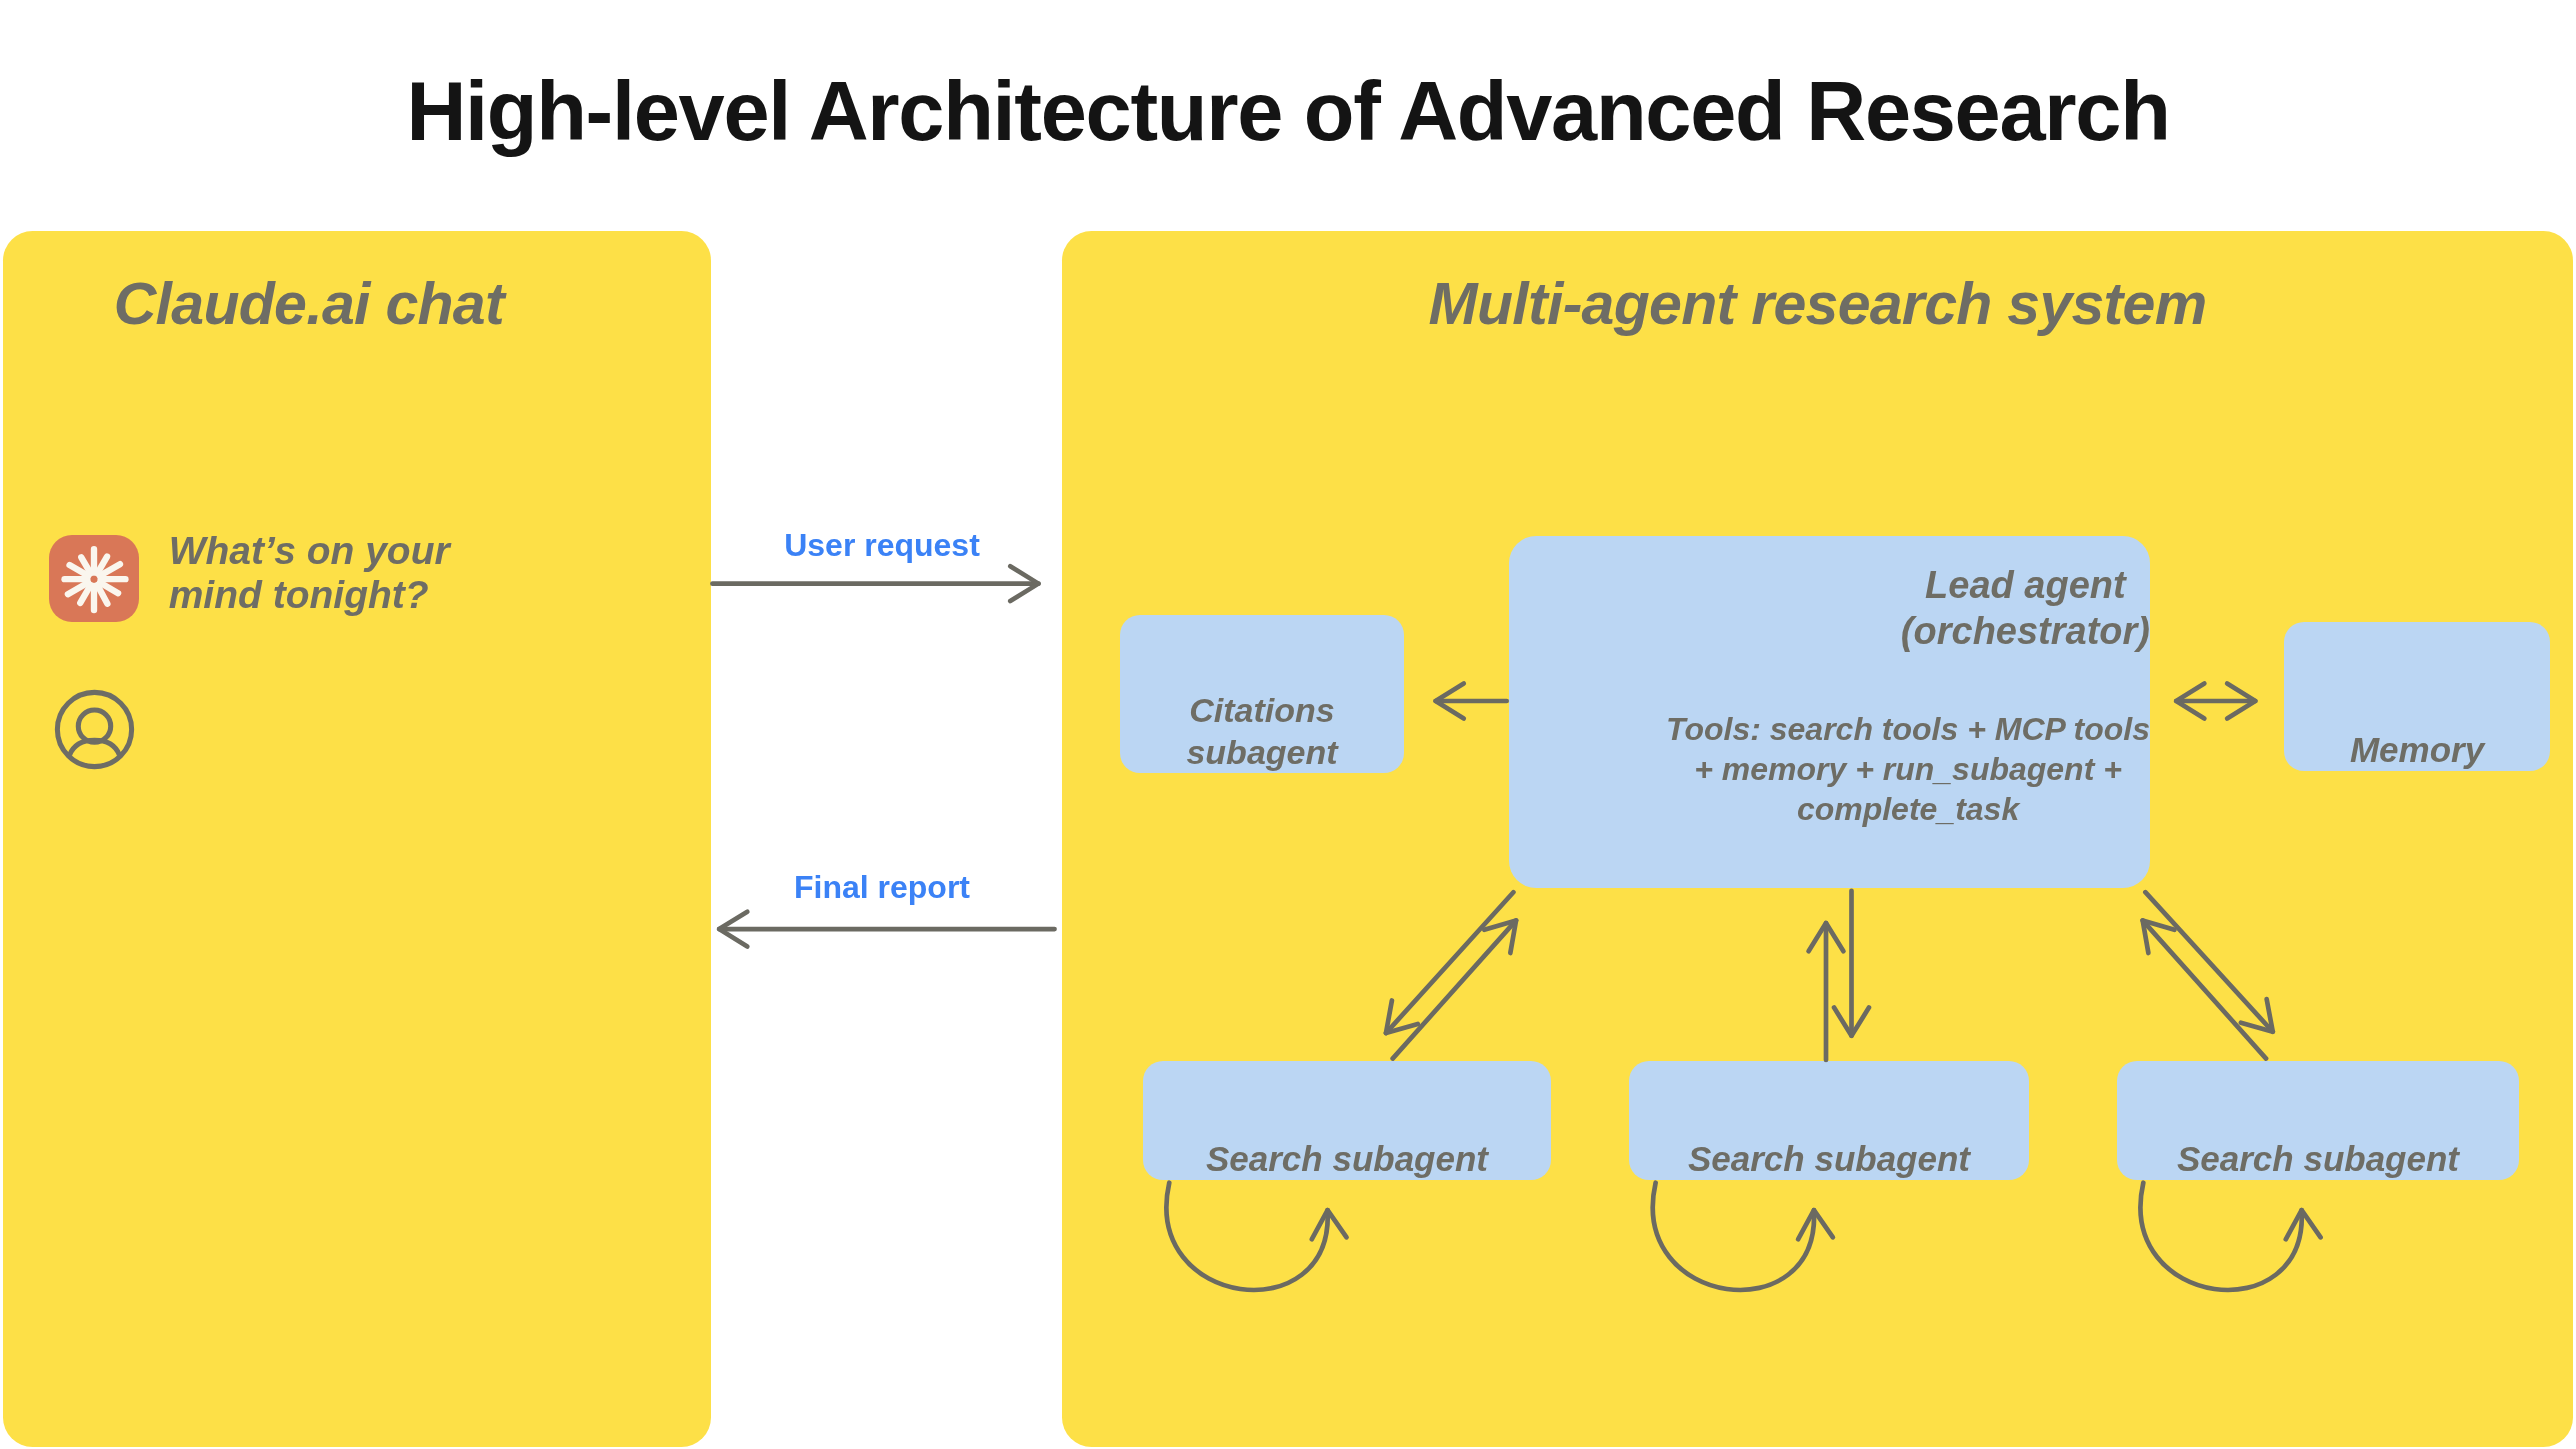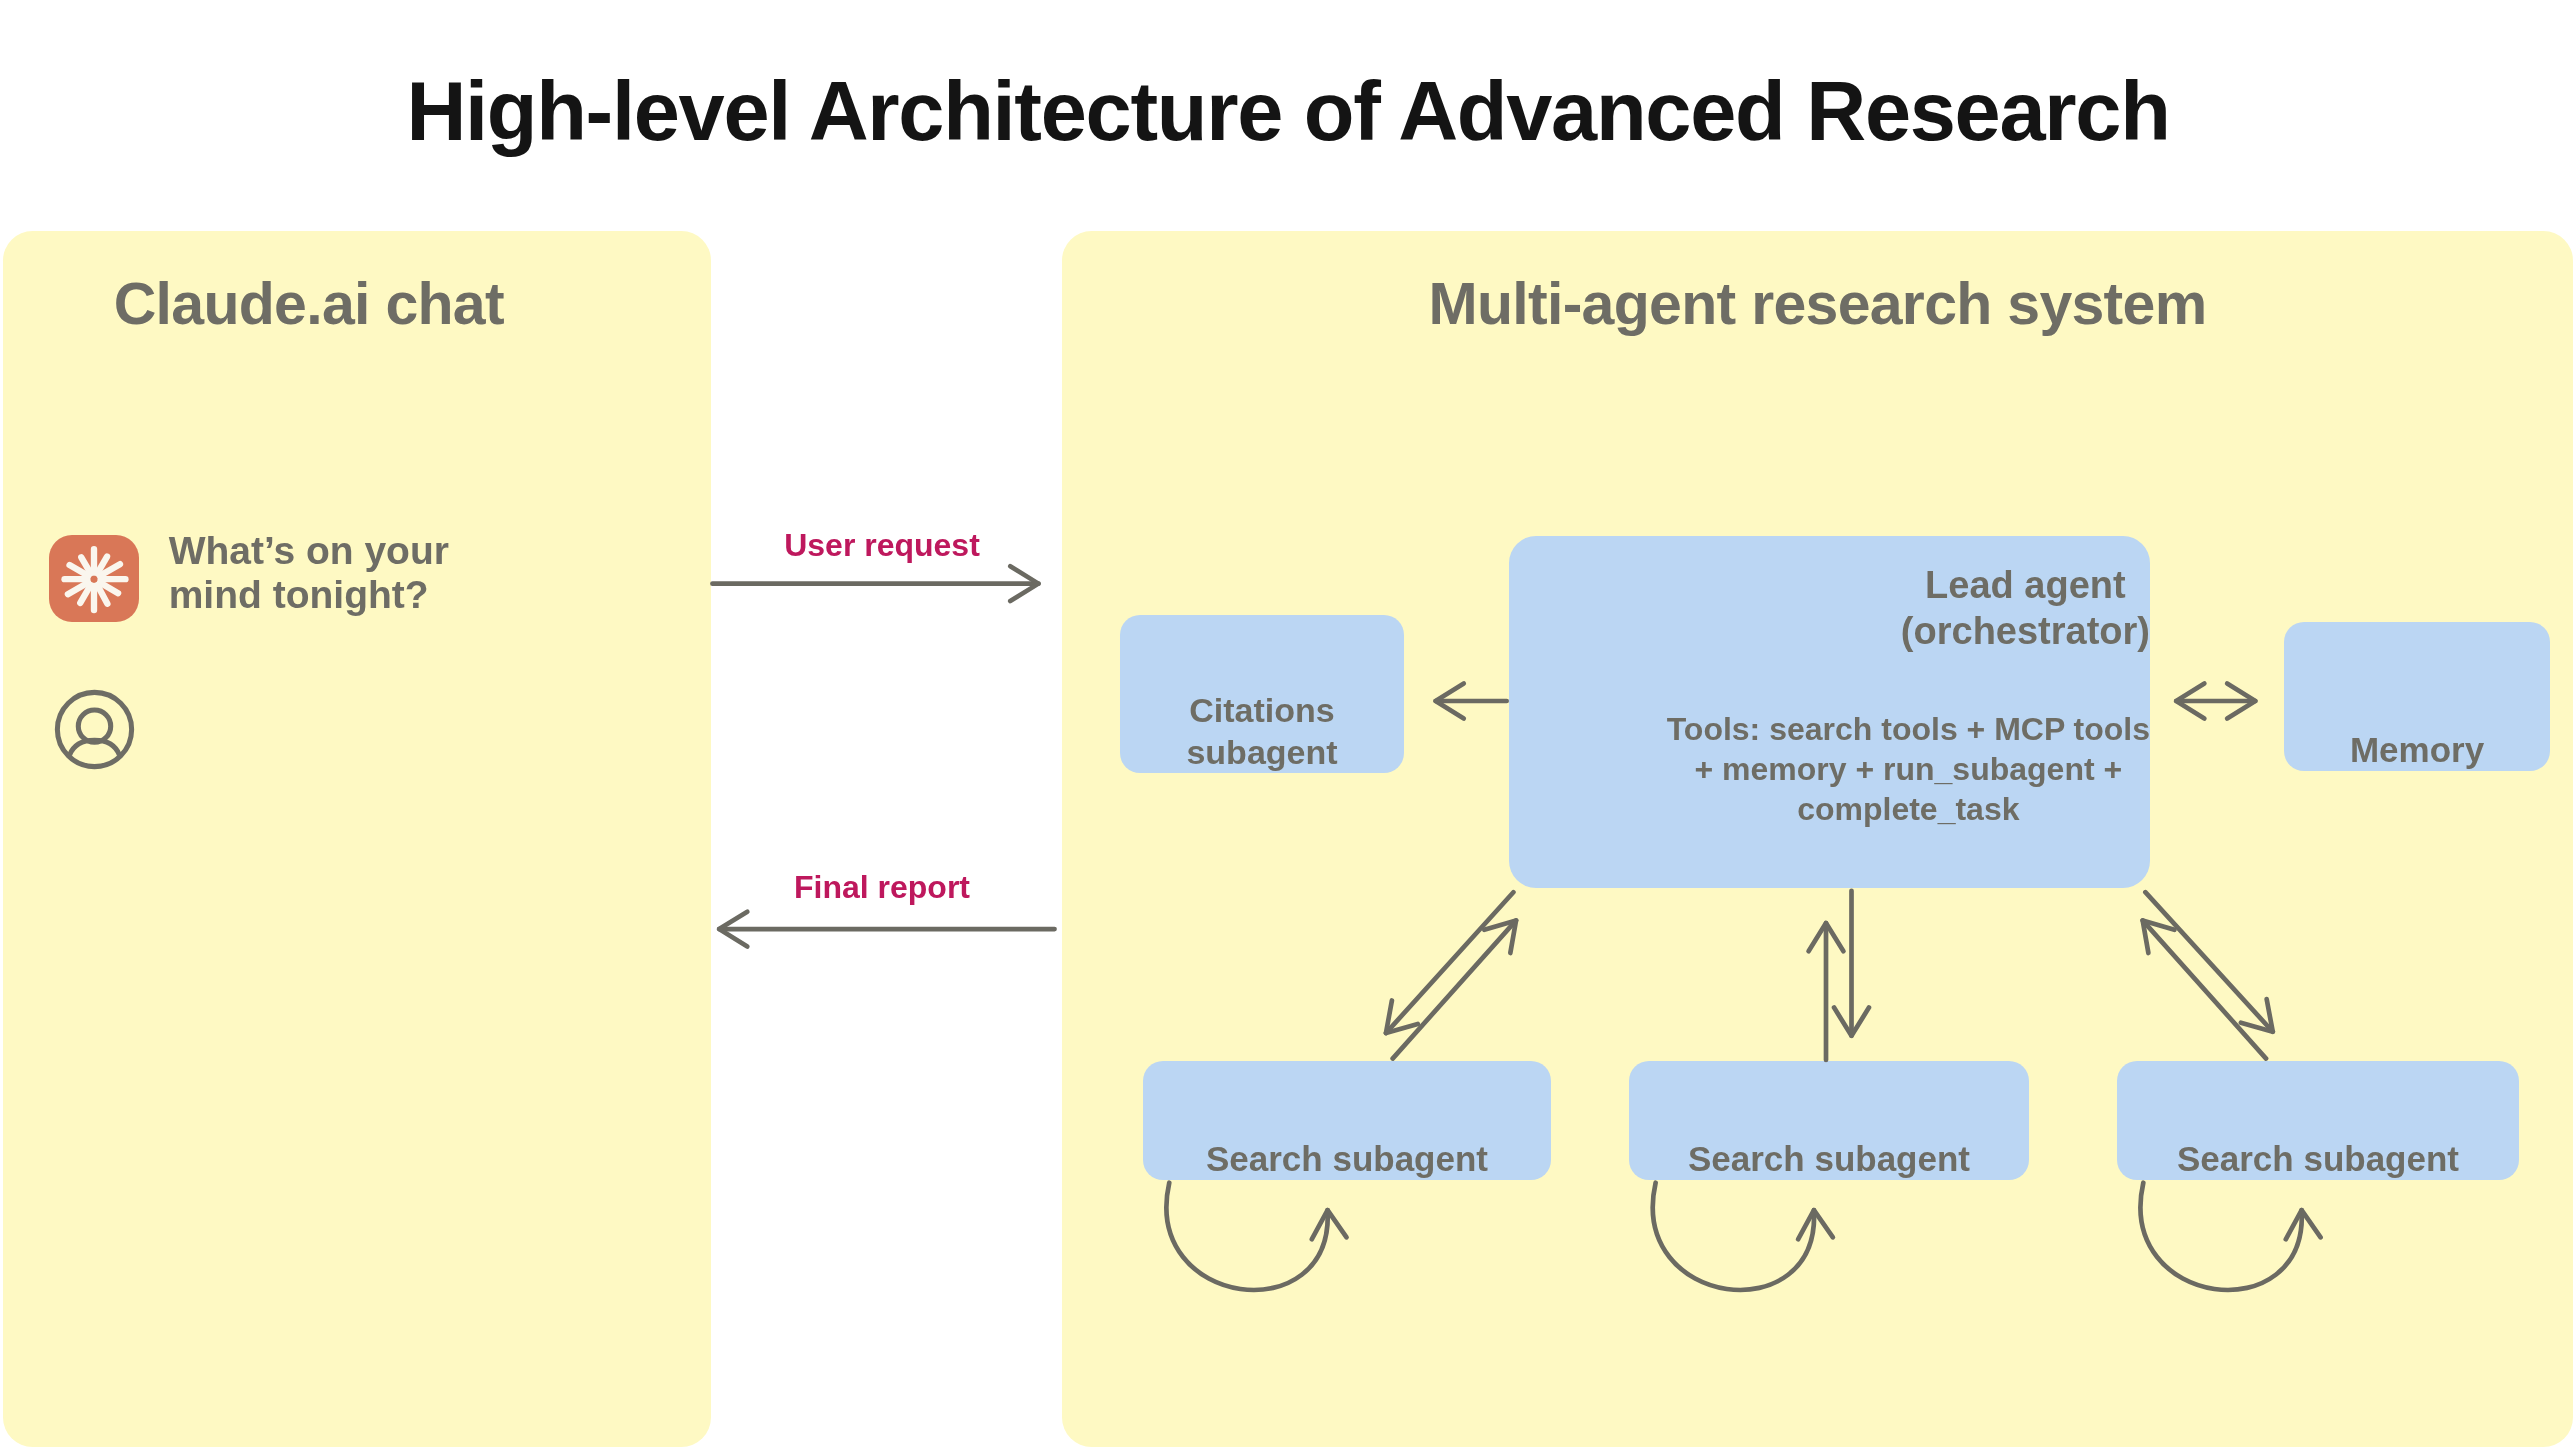--- a/index.html
+++ b/index.html
@@ -19,22 +19,23 @@
     text-align: center;
     font-size: 83px;
     font-weight: bold;
     letter-spacing: -1.3px;
     color: #141414;
   }
   .panel {
     position: absolute;
     top: 231px;
     height: 1216px;
-    background: #fef9c3;
+    background: #fde047;
     border-radius: 29.5px;
+    font-style: italic;
   }
   .panel.left  { left: 2.7px;    width: 708px; }
   .panel.right { left: 1062px; width: 1511px; }
   .panel-header {
     position: absolute;
     font-size: 59px;
     font-weight: bold;
     color: #6E6D65;
     letter-spacing: -0.7px;
   }
@@ -71,21 +72,21 @@
     color: #6E6D65;
   }
 
   .flow-label {
     position: absolute;
     width: 342px;
     left: 711px;
     text-align: center;
     font-size: 32px;
     font-weight: bold;
-    color: #be185d;
+    color: #3b82f6;
   }
   .flow-label.req { top: 527px; }
   .flow-label.fin { top: 869px; }
 
   .node {
     position: absolute;
     background: #BBD6F3;
     border-radius: 20px;
     display: flex;
     align-items: flex-end;

